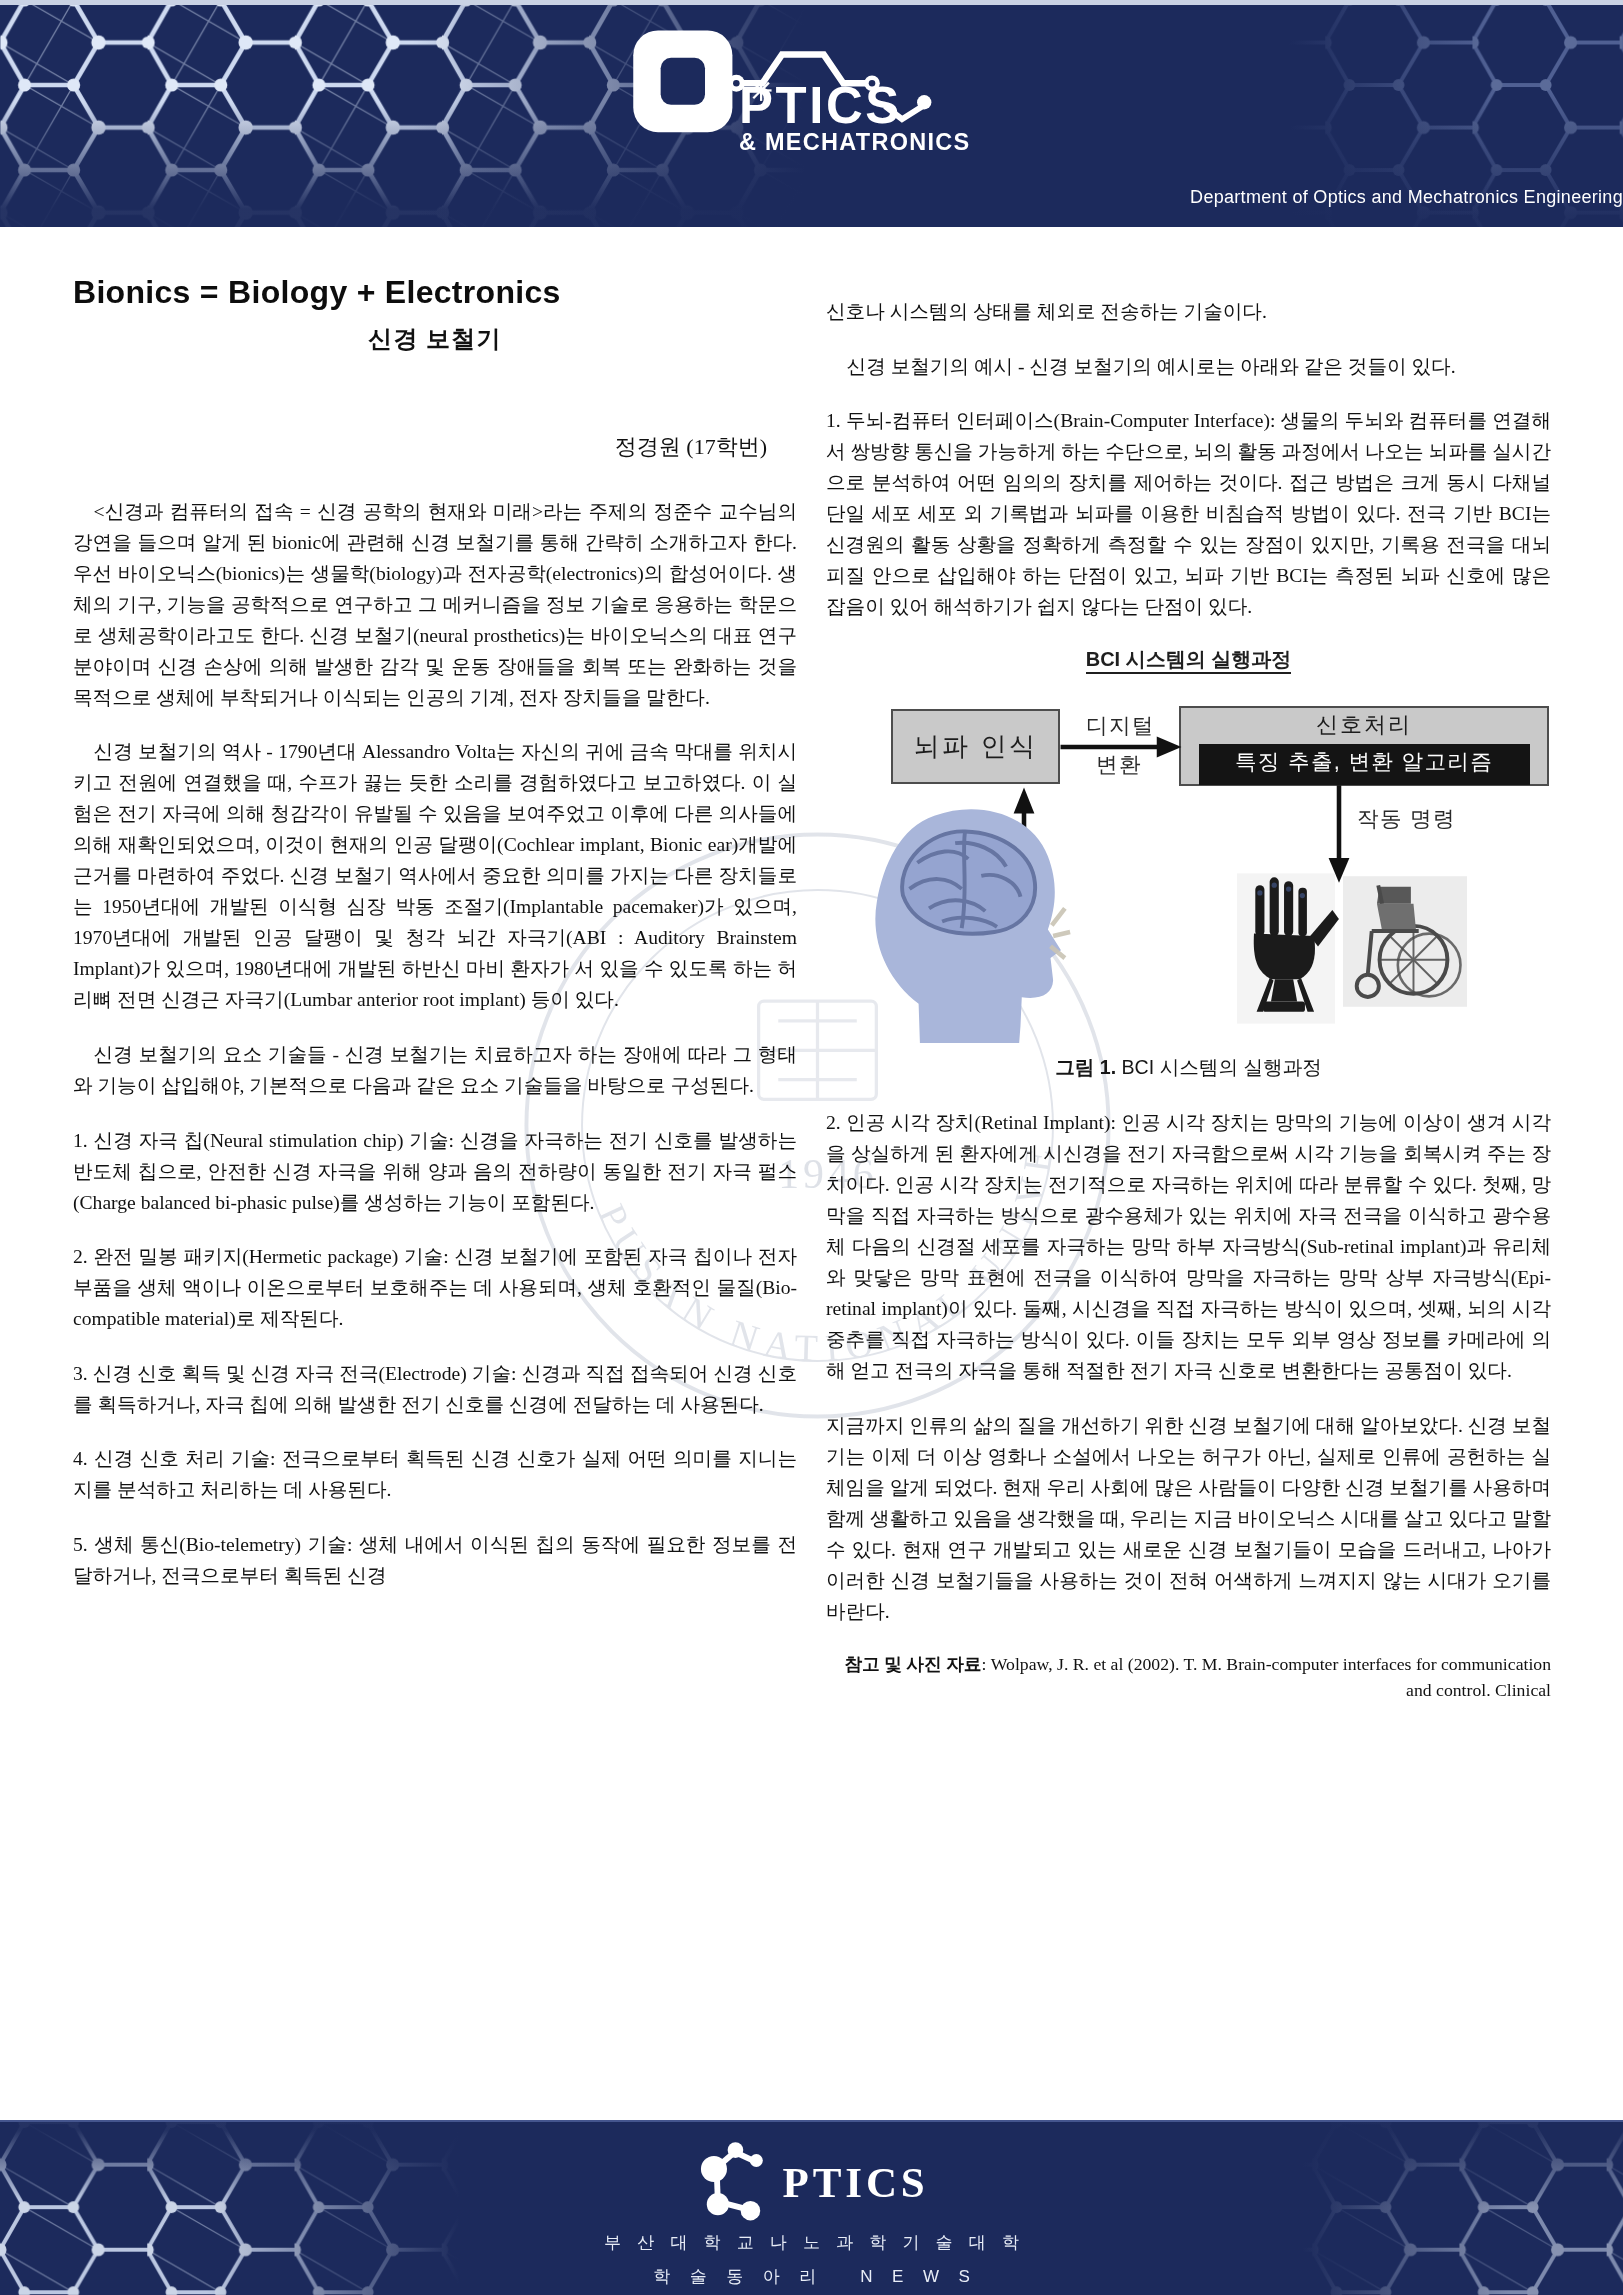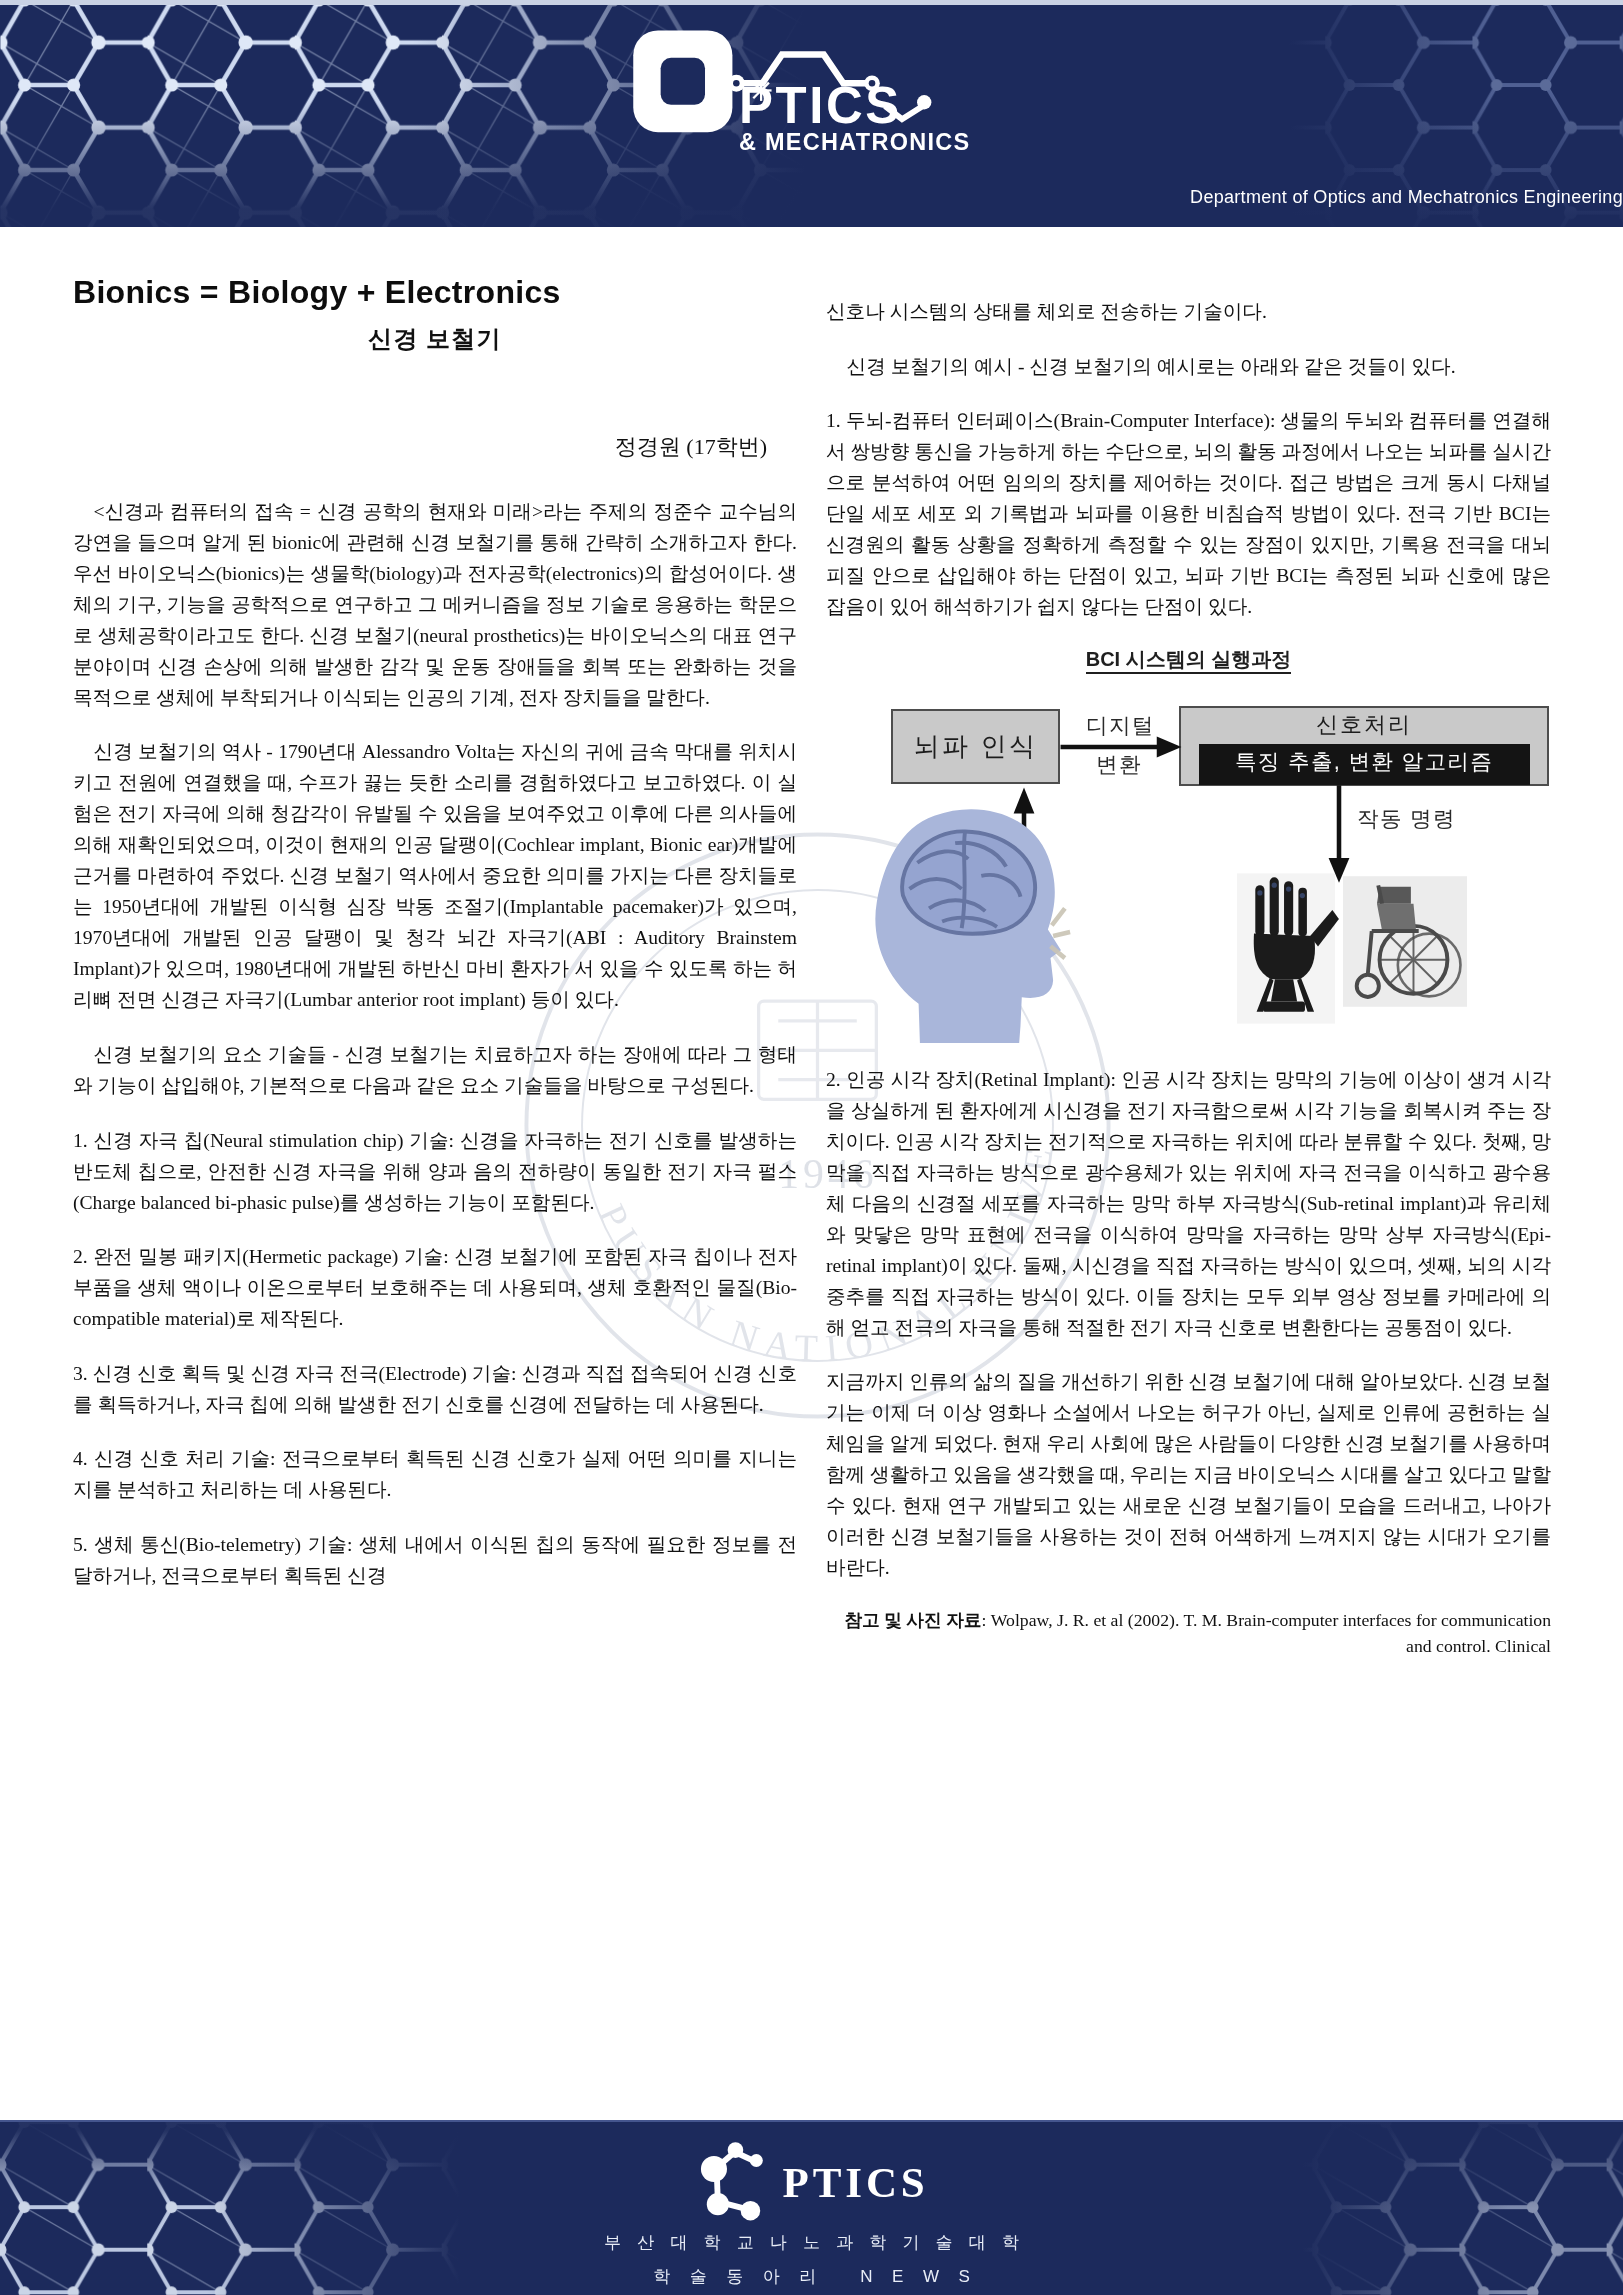--- a/index.html
+++ b/index.html
@@ -256,20 +256,23 @@
               <line x1="72" y1="92" x2="144" y2="164"></line>
                 <line x1="144" y1="92" x2="72" y2="164"></line>
             </g>
             <circle cx="38" cy="168" r="17"></circle>
             <path d="M52,42 L108,42 L112,84 L60,84 Z" fill="#6f6f6f" stroke="none"></path>
             <path d="M56,16 L104,16 L104,42 L52,42 Z" fill="#585858" stroke="none"></path>
             <path d="M44,84 L116,84 M44,84 L38,150 M60,42 L54,14"></path>
           </g>
         </svg>
       </div>
+      <div class="caption">
+        <b>그림 1.</b><span> BCI 시스템의 실행과정</span>
+      </div>
     </div>
 
     <p class="body-p">2. 인공 시각 장치(Retinal Implant): 인공 시각 장치는 망막의 기능에 이상이 생겨 시각을 상실하게 된 환자에게 시신경을 전기 자극함으로써 시각 기능을 회복시켜 주는 장치이다. 인공 시각 장치는 전기적으로 자극하는 위치에 따라 분류할 수 있다. 첫째, 망막을 직접 자극하는 방식으로 광수용체가 있는 위치에 자극 전극을 이식하고 광수용체 다음의 신경절 세포를 자극하는 망막 하부 자극방식(Sub-retinal implant)과 유리체와 맞닿은 망막 표현에 전극을 이식하여 망막을 자극하는 망막 상부 자극방식(Epi-retinal implant)이 있다. 둘째, 시신경을 직접 자극하는 방식이 있으며, 셋째, 뇌의 시각 중추를 직접 자극하는 방식이 있다. 이들 장치는 모두 외부 영상 정보를 카메라에 의해 얻고 전극의 자극을 통해 적절한 전기 자극 신호로 변환한다는 공통점이 있다.</p>
     <p class="body-p">지금까지 인류의 삶의 질을 개선하기 위한 신경 보철기에 대해 알아보았다. 신경 보철기는 이제 더 이상 영화나 소설에서 나오는 허구가 아닌, 실제로 인류에 공헌하는 실체임을 알게 되었다. 현재 우리 사회에 많은 사람들이 다양한 신경 보철기를 사용하며 함께 생활하고 있음을 생각했을 때, 우리는 지금 바이오닉스 시대를 살고 있다고 말할 수 있다. 현재 연구 개발되고 있는 새로운 신경 보철기들이 모습을 드러내고, 나아가 이러한 신경 보철기들을 사용하는 것이 전혀 어색하게 느껴지지 않는 시대가 오기를 바란다.</p>
 
     <div class="ref">
       <b>참고 및 사진 자료</b><span>: Wolpaw, J. R. et al (2002). T. M. Brain-computer interfaces for communication and control. Clinical</span>
     </div>
   </div>
 

